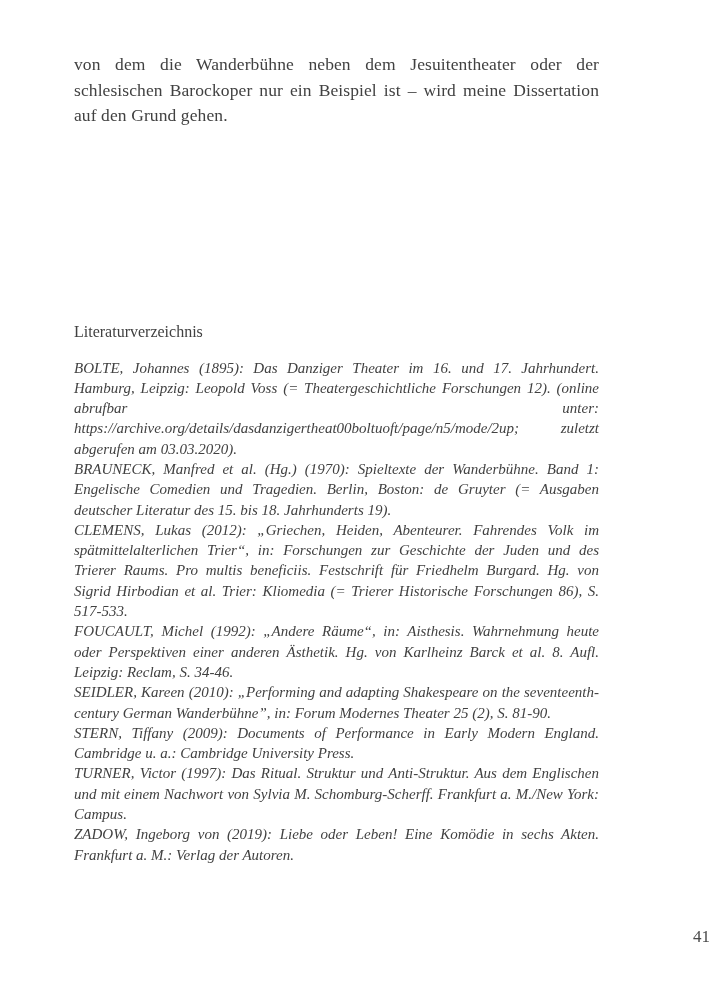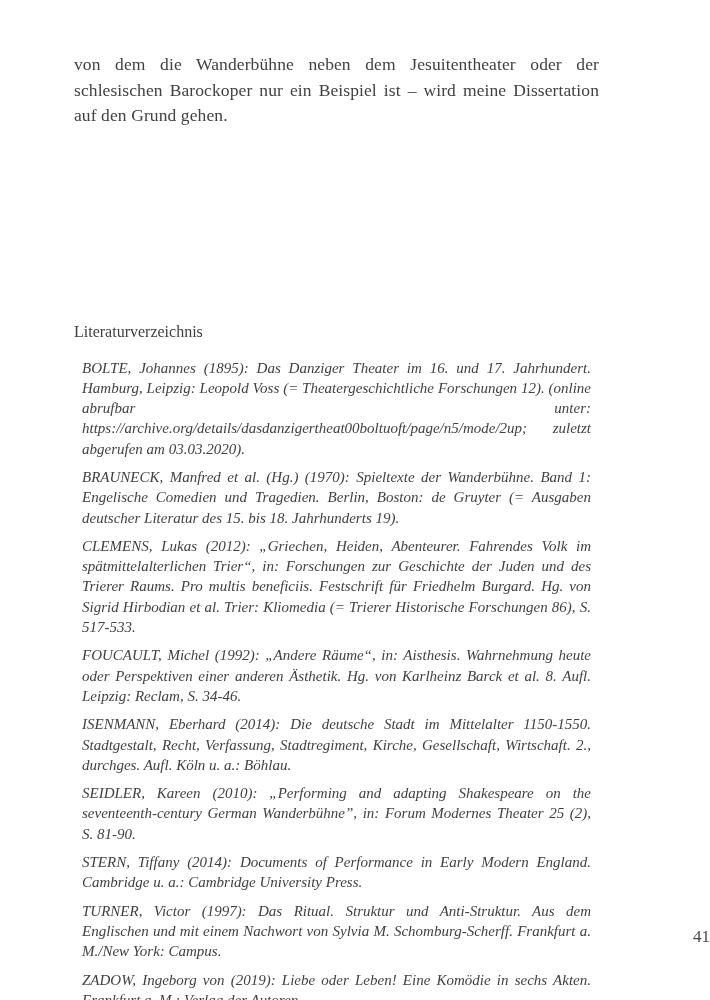--- a/index.html
+++ b/index.html
@@ -36,21 +36,21 @@
     line-height: 21px;
   }
   .bibliography {
     margin-top: 16px;
     font-style: italic;
     font-size: 15px;
     line-height: 20.3px;
     text-align: justify;
   }
   .entry {
-    margin: 8px;
+    margin: 0;
     word-break: break-word;
     font-style: italic;
   }
   .page-number {
     position: absolute;
     top: 927px;
     left: 0;
     width: 710px;
     text-align: right;
     font-size: 17px;
@@ -64,22 +64,21 @@
 
   <p class="intro">von dem die Wanderbühne neben dem Jesuitentheater oder der schlesischen Barockoper nur ein Beispiel ist – wird meine Dissertation auf den Grund gehen.</p>
 
   <h2 class="section-heading">Literaturverzeichnis</h2>
 
   <div class="bibliography">
     <p class="entry">BOLTE, Johannes (1895): Das Danziger Theater im 16. und 17. Jahrhundert. Hamburg, Leipzig: Leopold Voss (= Theatergeschichtliche Forschungen 12). (online abrufbar unter: https://archive.org/details/dasdanzigertheat00boltuoft/page/n5/mode/2up; zuletzt abgerufen am 03.03.2020).</p>
     <p class="entry">BRAUNECK, Manfred et al. (Hg.) (1970): Spieltexte der Wanderbühne. Band 1: Engelische Comedien und Tragedien. Berlin, Boston: de Gruyter (= Ausgaben deutscher Literatur des 15. bis 18. Jahrhunderts 19).</p>
     <p class="entry">CLEMENS, Lukas (2012): „Griechen, Heiden, Abenteurer. Fahrendes Volk im spätmittelalterlichen Trier“, in: Forschungen zur Geschichte der Juden und des Trierer Raums. Pro multis beneficiis. Festschrift für Friedhelm Burgard. Hg. von Sigrid Hirbodian et al. Trier: Kliomedia (= Trierer Historische Forschungen 86), S. 517-533.</p>
     <p class="entry">FOUCAULT, Michel (1992): „Andere Räume“, in: Aisthesis. Wahrnehmung heute oder Perspektiven einer anderen Ästhetik. Hg. von Karlheinz Barck et al. 8. Aufl. Leipzig: Reclam, S. 34-46.</p>
-    <p class="entry">ISENMANN, Eberhard (2014): Die deutsche Stadt im Mittelalter 1150-1550. Stadtgestalt, Recht, Verfassung, Stadtregiment, Kirche, Gesellschaft, Wirtschaft. 2., durchges. Aufl. Köln u. a.: Böhlau.</p>
     <p class="entry">SEIDLER, Kareen (2010): „Performing and adapting Shakespeare on the seventeenth-century German Wanderbühne”, in: Forum Modernes Theater 25 (2), S. 81-90.</p>
-    <p class="entry">STERN, Tiffany (2014): Documents of Performance in Early Modern England. Cambridge u. a.: Cambridge University Press.</p>
+    <p class="entry">STERN, Tiffany (2009): Documents of Performance in Early Modern England. Cambridge u. a.: Cambridge University Press.</p>
     <p class="entry">TURNER, Victor (1997): Das Ritual. Struktur und Anti-Struktur. Aus dem Englischen und mit einem Nachwort von Sylvia M. Schomburg-Scherff. Frankfurt a. M./New York: Campus.</p>
     <p class="entry">ZADOW, Ingeborg von (2019): Liebe oder Leben! Eine Komödie in sechs Akten. Frankfurt a. M.: Verlag der Autoren.</p>
   </div>
 
   <div class="page-number">41</div>
 
 </div>
 
 </body></html>

